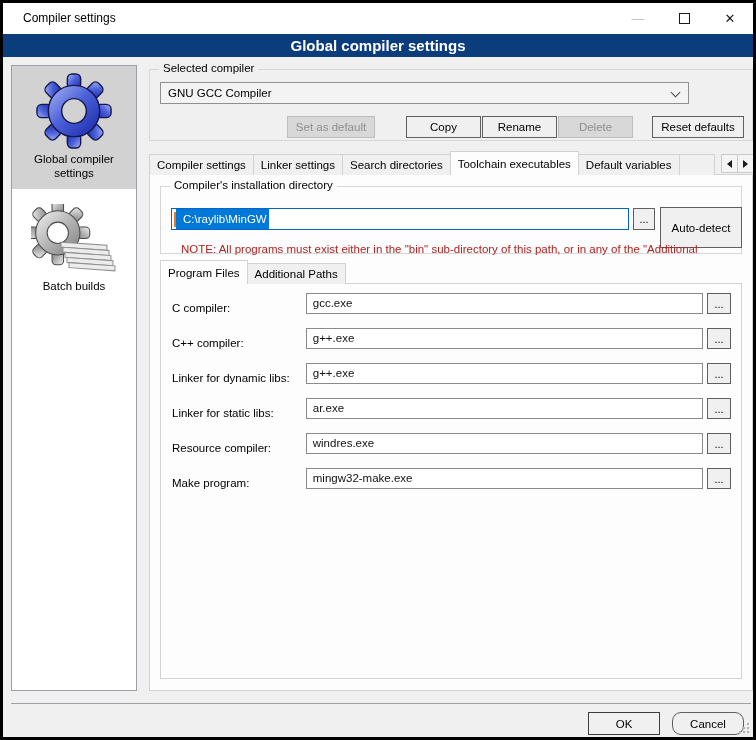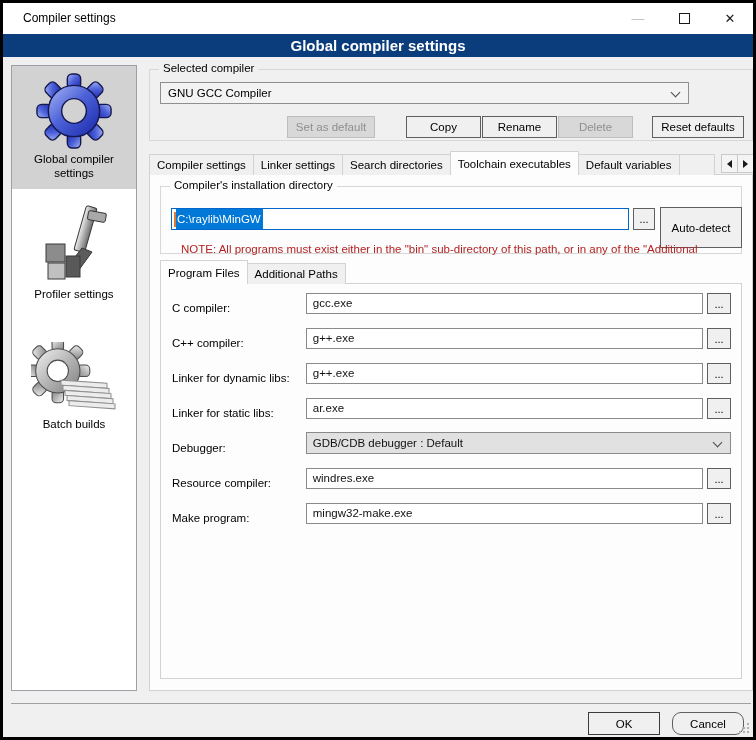--- a/index.html
+++ b/index.html
@@ -64,21 +64,21 @@
   
   .tabpanel{position:absolute;left:146px;top:171px;width:604px;height:517px;background:#fdfdfd;
             border:1px solid #d2d2d2;z-index:2;}
   .group-install{position:absolute;left:10px;top:11px;width:582px;height:68px;}
   .group-install .group-label{background:#fdfdfd;}
   .path-row{position:absolute;left:10px;top:20px;height:24px;width:562px;}
   .path-input{position:absolute;left:0;top:1px;width:458px;height:22px;background:#fff;
               border:1px solid #0066cc;line-height:20px;font-size:11.5px;padding-left:2px;
               display:flex;align-items:center;overflow:hidden;}
   .caret{display:inline-block;width:2px;height:15px;background:#e07a30;margin-right:0;}
-  .selected-text{background:#0078d7;color:#fff;padding:1px 2px 1px 1px;}
+  .selected-text{background:#0078d7;color:#fff;padding:1px 2px 1px 7px;}
   .browse-btn{position:absolute;left:462px;top:1px;width:22px;height:22px;font-size:11px;}
   .autodetect-btn{position:absolute;left:489px;top:0;width:82px;height:41px;}
   .note{position:absolute;left:20px;top:56px;right:4px;font-size:11.5px;color:#b22222;
         white-space:nowrap;overflow:hidden;}
   
   .subtabstrip{position:absolute;left:10px;top:85px;height:24px;display:flex;align-items:flex-end;z-index:3;}
   .pagebox{position:absolute;left:10px;top:108px;width:582px;height:396px;background:#fdfdfd;
            border:1px solid #d2d2d2;padding-top:9px;z-index:2;}
   .row{display:flex;align-items:flex-end;height:21px;margin:0 10px 14px 11px;}
   .row-label{width:134px;font-size:11.5px;padding-top:3px;color:#000;}
@@ -134,41 +134,20 @@
               <rect x="33" y="1" width="14" height="16" rx="5" transform="rotate(180 40 40)"></rect>
               <rect x="33" y="1" width="14" height="16" rx="5" transform="rotate(225 40 40)"></rect>
               <rect x="33" y="1" width="14" height="16" rx="5" transform="rotate(270 40 40)"></rect>
               <rect x="33" y="1" width="14" height="16" rx="5" transform="rotate(315 40 40)"></rect>
               <circle cx="40" cy="40" r="27"></circle>
               <circle cx="40" cy="40" r="13" fill="#d2d2d2"></circle>
             </g>
           </svg>
         </div>
         <div class="side-label">Global compiler settings</div>
-      </div>
-      <div class="side-item">
-        <div class="side-icon">
-          <svg width="72" height="80" viewBox="0 0 72 80">
-            <defs>
-              <linearGradient id="cg1" x1="0" y1="0" x2="1" y2="0">
-                <stop offset="0" stop-color="#ededed"></stop>
-                <stop offset="1" stop-color="#6d6d6d"></stop>
-              </linearGradient>
-            </defs>
-            <g stroke="#3a3a3a" stroke-width="1">
-              <rect x="42" y="2" width="11" height="46" rx="2" fill="url(#cg1)" transform="rotate(16 47 25)"></rect>
-              <rect x="50" y="8" width="18" height="9" rx="2" fill="#a8a8a8" transform="rotate(10 59 12)"></rect>
-              <path d="M44 44 L54 48 L38 70 L30 62 Z" fill="#5c5c5c"></path>
-              <rect x="8" y="40" width="19" height="18" fill="#8c8c8c"></rect>
-              <rect x="10" y="59" width="17" height="16" fill="#c0c0c0"></rect>
-              <rect x="28" y="52" width="14" height="21" fill="#595959"></rect>
-            </g>
-          </svg>
-        </div>
-        <div class="side-label">Profiler settings</div>
       </div>
       <div class="side-item">
         <div class="side-icon">
           <svg width="86" height="72" viewBox="0 0 86 72">
             <defs>
               <linearGradient id="gg1" x1="0" y1="0" x2="1" y2="1">
                 <stop offset="0" stop-color="#f2f2f2"></stop>
                 <stop offset="0.5" stop-color="#b5b5b5"></stop>
                 <stop offset="1" stop-color="#7d7d7d"></stop>
               </linearGradient>
@@ -266,24 +245,20 @@
           <div class="row-label">Linker for dynamic libs:</div>
           <div class="field">g++.exe</div>
           <div class="btn dots">...</div>
         </div>
         <div class="row">
           <div class="row-label">Linker for static libs:</div>
           <div class="field">ar.exe</div>
           <div class="btn dots">...</div>
         </div>
         <div class="row">
-          <div class="row-label">Debugger:</div>
-          <div class="field-combo"><span>GDB/CDB debugger : Default</span><span class="chev"></span></div>
-        </div>
-        <div class="row">
           <div class="row-label">Resource compiler:</div>
           <div class="field">windres.exe</div>
           <div class="btn dots">...</div>
         </div>
         <div class="row">
           <div class="row-label">Make program:</div>
           <div class="field">mingw32-make.exe</div>
           <div class="btn dots">...</div>
         </div>
       </div>

